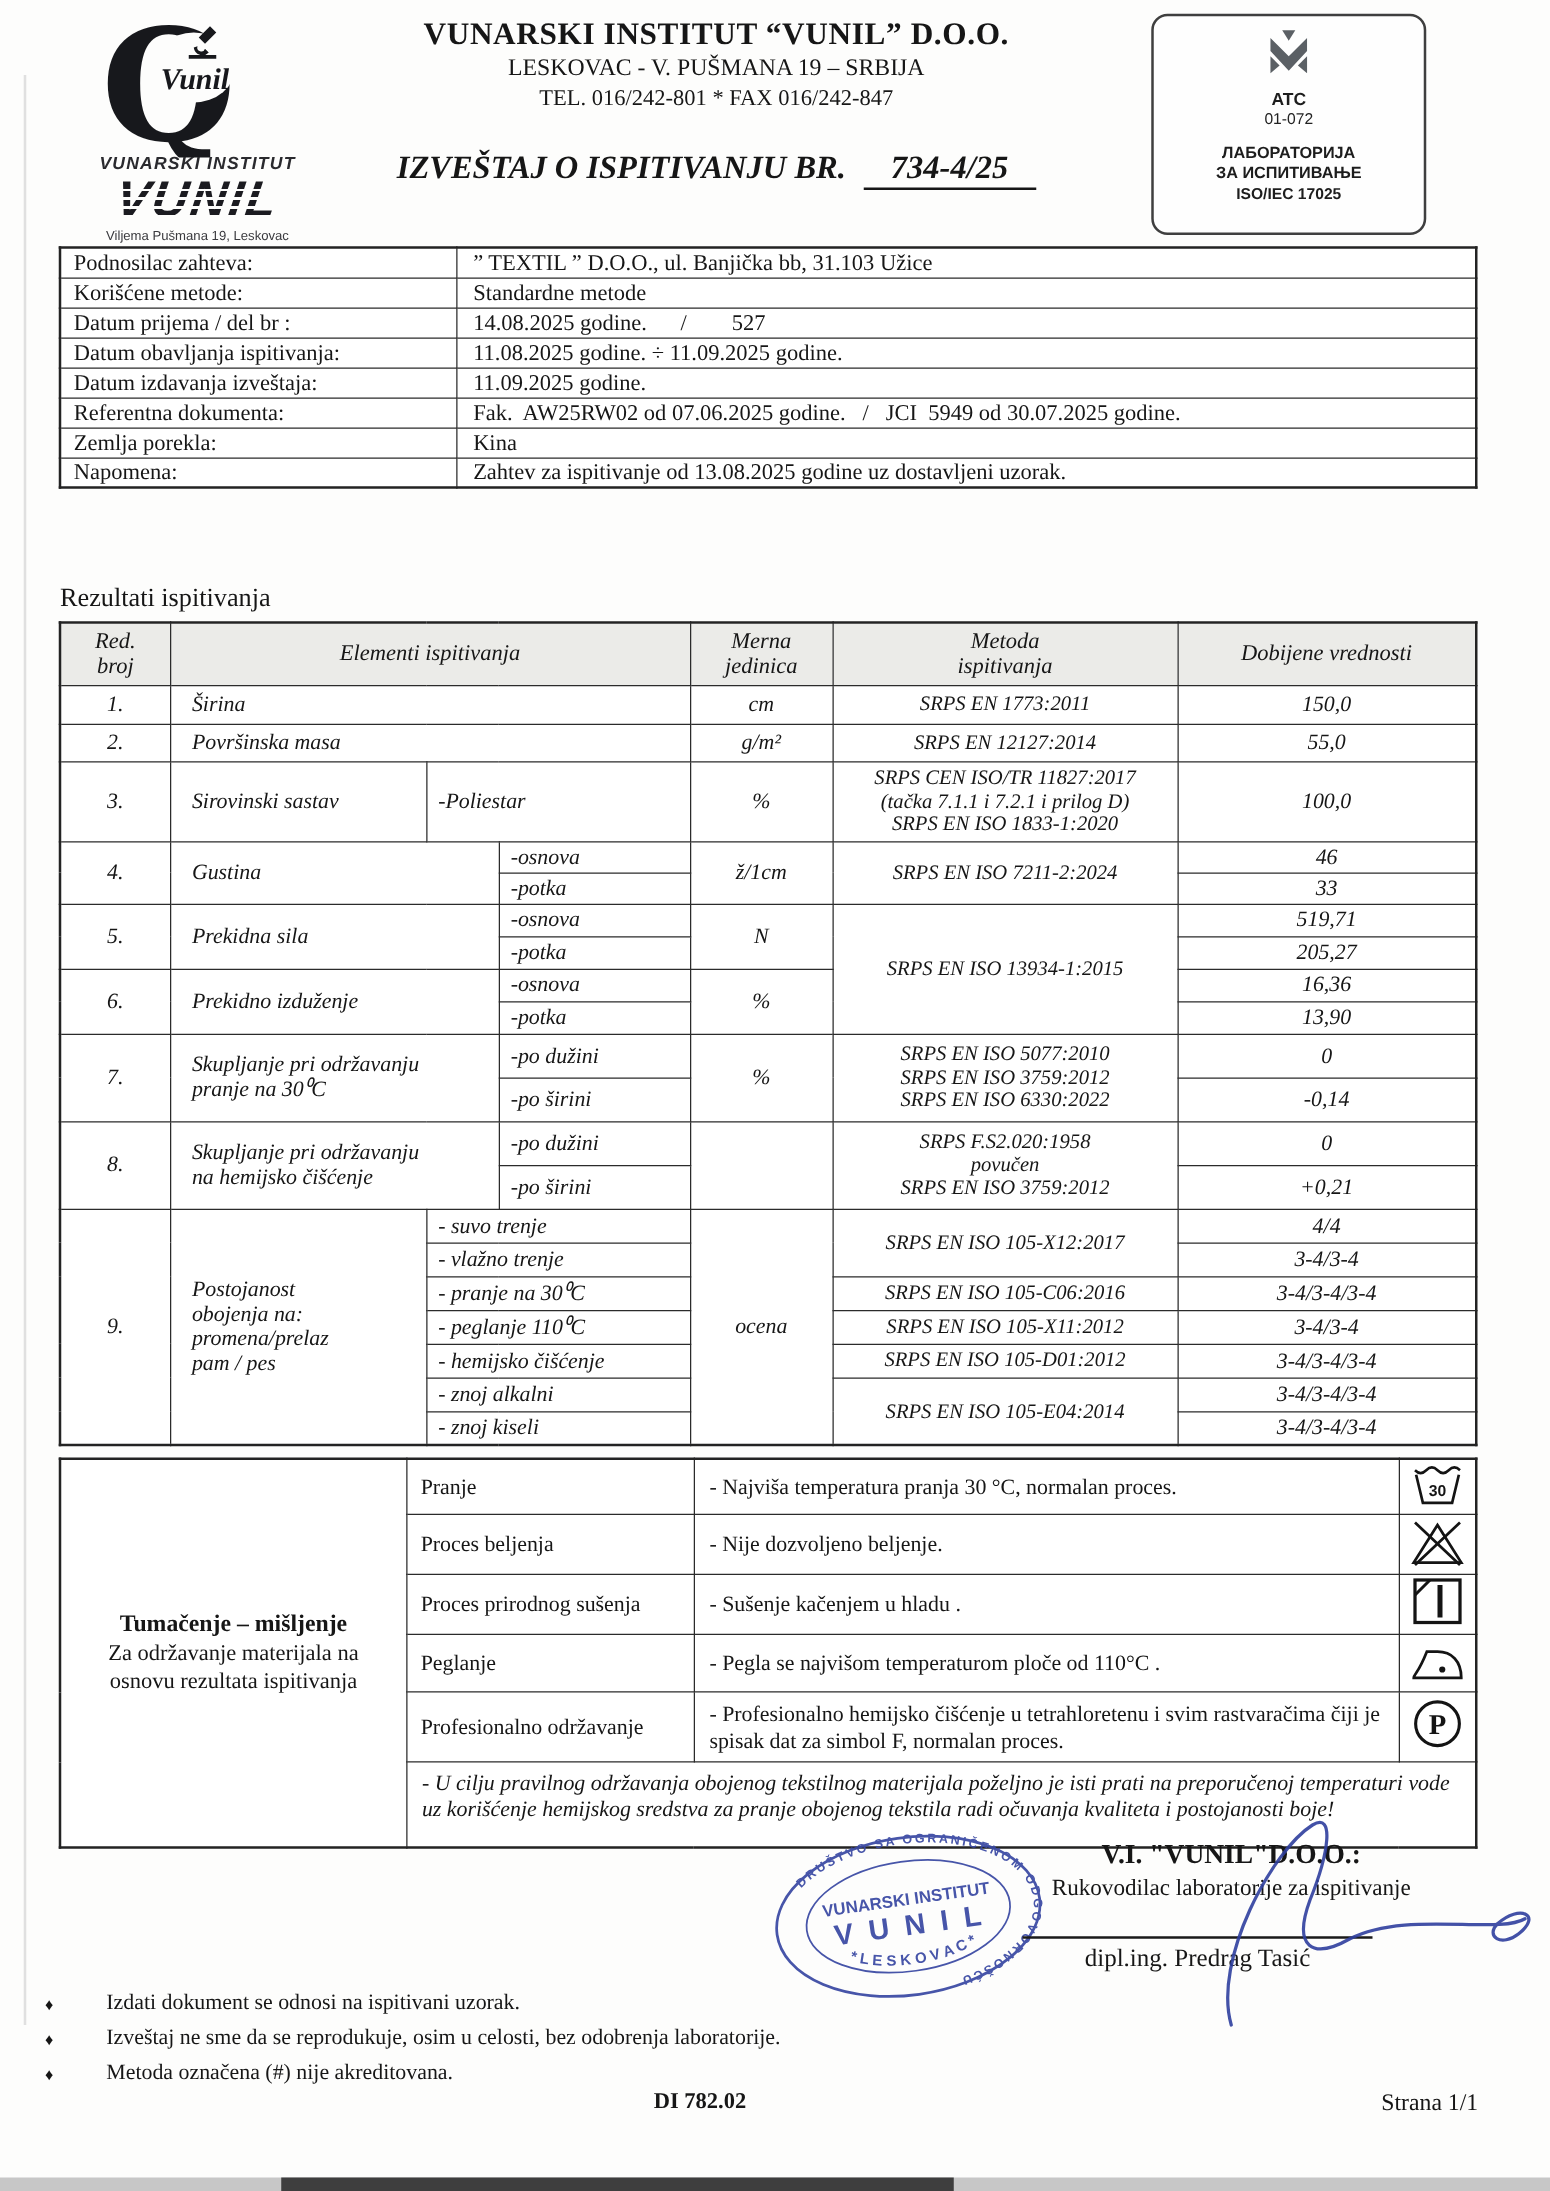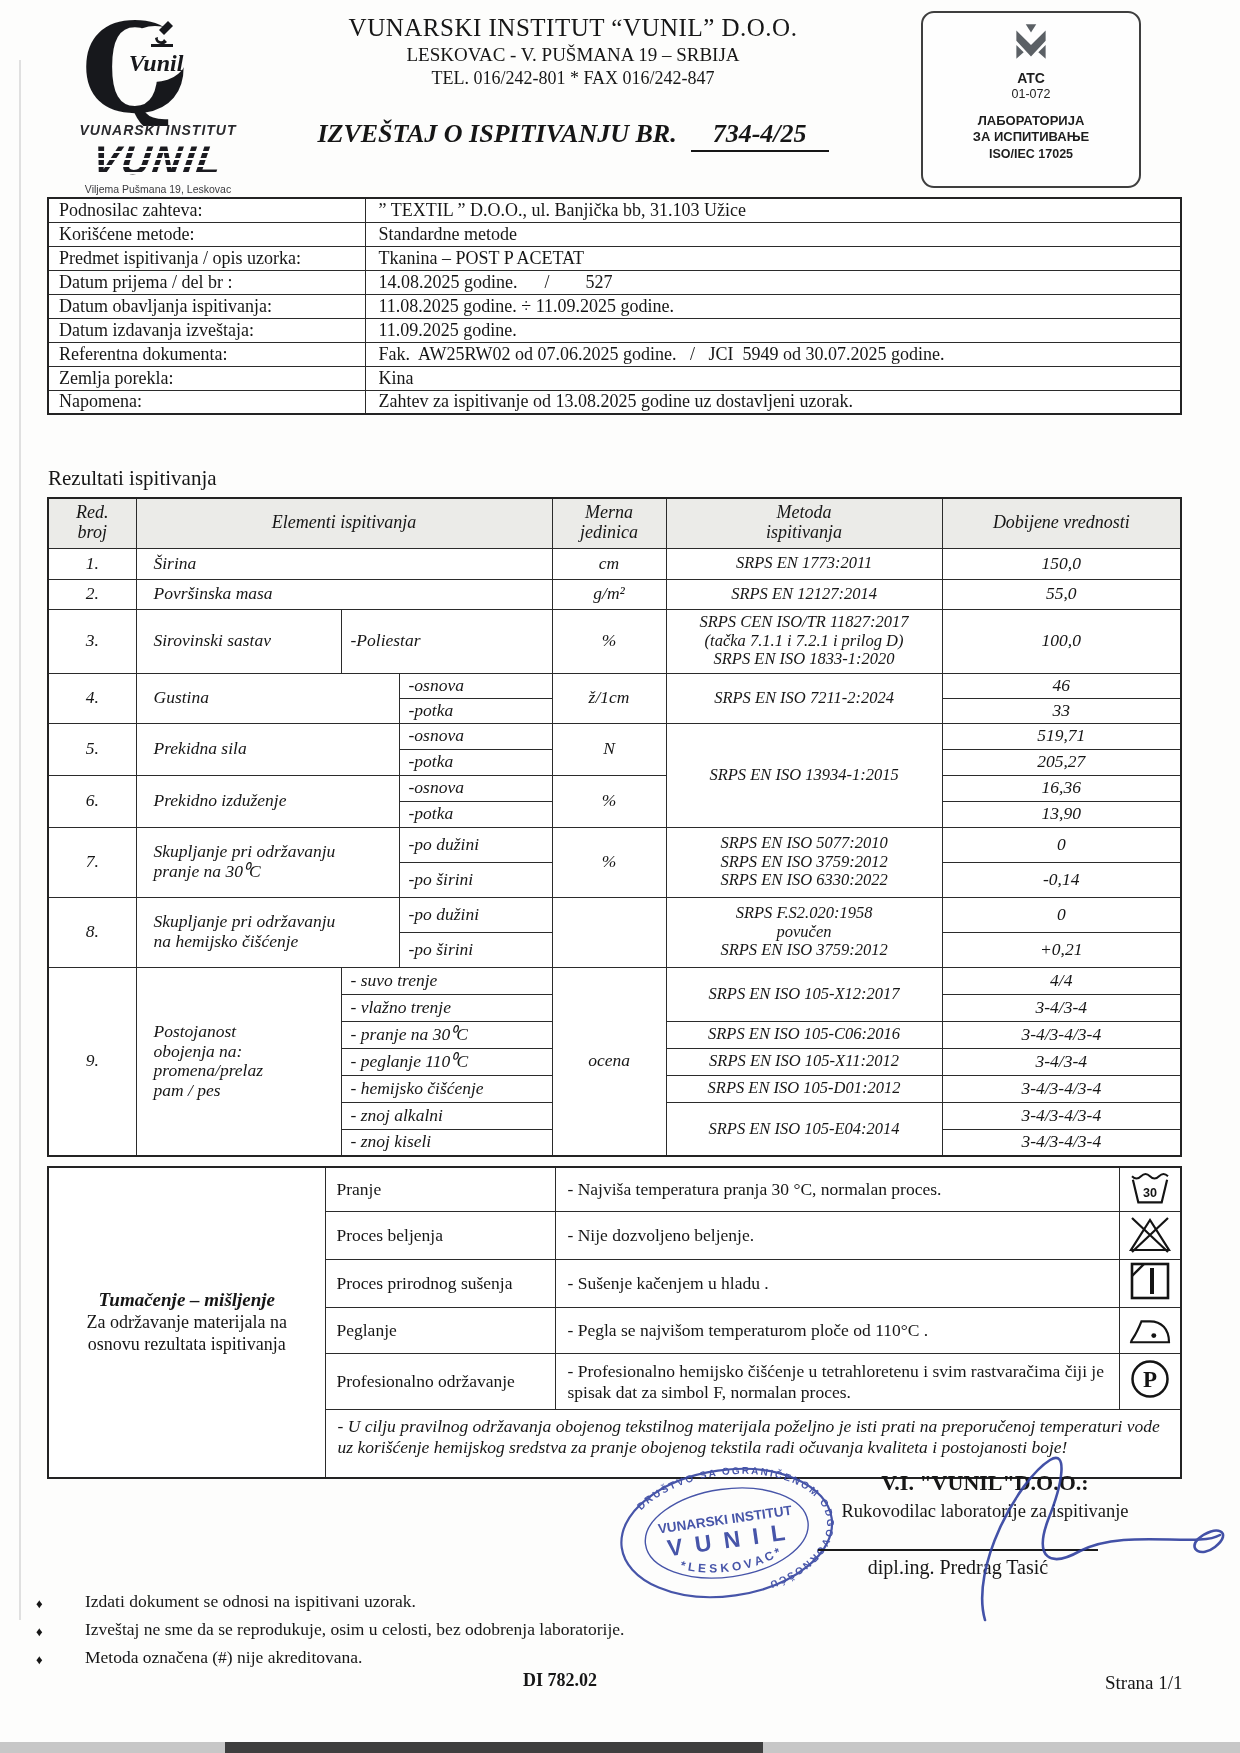--- a/index.html
+++ b/index.html
@@ -14,21 +14,21 @@
 
   
   .logo-col { position:absolute; left:48px; top:8px; width:220px; text-align:center; }
   .q-svg { display:block; margin:0 auto; }
   .inst-line { font-family:"Liberation Sans", sans-serif; font-style:italic; font-weight:bold; font-size:14px; letter-spacing:1px; color:#2a2a2e; margin-top:-4px; }
   .vunil-mark { position:relative; display:inline-block; font-family:"Liberation Sans", sans-serif; font-style:italic; font-weight:900; font-size:40px; letter-spacing:2px; color:#1b1b20; transform:skewX(-8deg); line-height:1; margin-top:2px; }
   .vunil-stripes { position:absolute; left:-4px; right:-4px; top:6px; bottom:4px; background:repeating-linear-gradient(180deg, transparent 0 5px, #fdfdfc 5px 7px); pointer-events:none; }
   .logo-addr { font-family:"Liberation Sans", sans-serif; font-size:10.5px; color:#3a3a3e; margin-top:3px; }
 
   .head-center { position:absolute; left:258px; top:14px; width:630px; text-align:center; }
-  .company { font-size:25px; font-weight:normal; letter-spacing:.5px; }
+  .company { font-size:25px; font-weight:bold; letter-spacing:.5px; }
   .lab-line { font-size:19px; font-weight:bold; margin-top:3px; }
   .addr-line { font-size:19px; margin-top:2px; }
   .tel-line { font-size:18px; margin-top:2px; }
   .report-line { margin-top:30px; font-size:26px; font-weight:bold; font-style:italic; white-space:nowrap; }
   .report-num { display:inline-block; border-bottom:2.5px solid #161616; padding:0 22px 1px 22px; margin-left:14px; }
 
   .cert-box { position:absolute; left:921px; top:11px; width:220px; height:177px; border:2px solid #3f3f3f; border-radius:13px; text-align:center; padding-top:10px; background:#fefefe; }
   .cert-abbr { font-family:"Liberation Sans", sans-serif; font-weight:bold; font-size:14px; color:#1d1d1d; margin-top:1px; }
   .cert-code { font-family:"Liberation Sans", sans-serif; font-size:12.5px; margin-top:1px; color:#222; }
   .cert-lab { font-family:"Liberation Sans", sans-serif; font-size:13px; font-weight:bold; line-height:1.25; margin-top:12px; color:#1d1d1d; }
@@ -50,21 +50,21 @@
   .res-table td { font-size:17.5px; line-height:1.12; padding:1px 3px; }
   .res-table td.c { text-align:center; }
   .res-table td.name { padding-left:17px; }
   .res-table td.sub { padding-left:9px; }
   .res-table td.m { text-align:center; font-size:16.5px; }
   .res-table td.v { text-align:center; }
 
   .care-table { position:absolute; left:47px; top:1166px; width:1133px; }
   .care-table td { font-size:17.5px; line-height:1.2; padding:2px 6px; }
   .care-title { text-align:center; vertical-align:middle; }
-  .care-title .t1 { font-weight:bold; font-size:19px;font-style:italic; }
+  .care-title .t1 { font-weight:bold; font-size:19px; }
   .care-title .t2 { font-size:18px; }
   .care-label { padding-left:11px !important; vertical-align:middle; }
   .care-desc { padding-left:12px !important; vertical-align:middle; }
   .care-icon-cell { text-align:center; vertical-align:middle; padding:1px !important; }
   .care-note { font-style:italic; padding:6px 10px 4px 12px !important; font-size:17.5px; line-height:1.35; vertical-align:top; }
 
   
   .stamp-wrap { position:absolute; left:612px; top:1462px; transform:rotate(-8deg); opacity:.93; }
   .sig-company { position:absolute; left:820px; top:1470px; width:330px; text-align:center; font-size:22px; font-weight:bold; }
   .sig-role { position:absolute; left:790px; top:1501px; width:390px; text-align:center; font-size:18.5px; }
@@ -135,24 +135,20 @@
         <col style="width:816px">
       </colgroup>
     <tbody>
       <tr>
           <td>Podnosilac zahteva:</td>
           <td class="iv">” TEXTIL ” D.O.O., ul. Banjička bb, 31.103 Užice</td>
         </tr>
       <tr>
           <td>Korišćene metode:</td>
           <td class="iv">Standardne metode</td>
-        </tr>
-      <tr>
-          <td>Predmet ispitivanja / opis uzorka:</td>
-          <td class="iv">Tkanina – POST P ACETAT</td>
         </tr>
       <tr>
           <td>Datum prijema / del br :</td>
           <td class="iv">14.08.2025 godine.      /        527</td>
         </tr>
       <tr>
           <td>Datum obavljanja ispitivanja:</td>
           <td class="iv">11.08.2025 godine. ÷ 11.09.2025 godine.</td>
         </tr>
       <tr>

